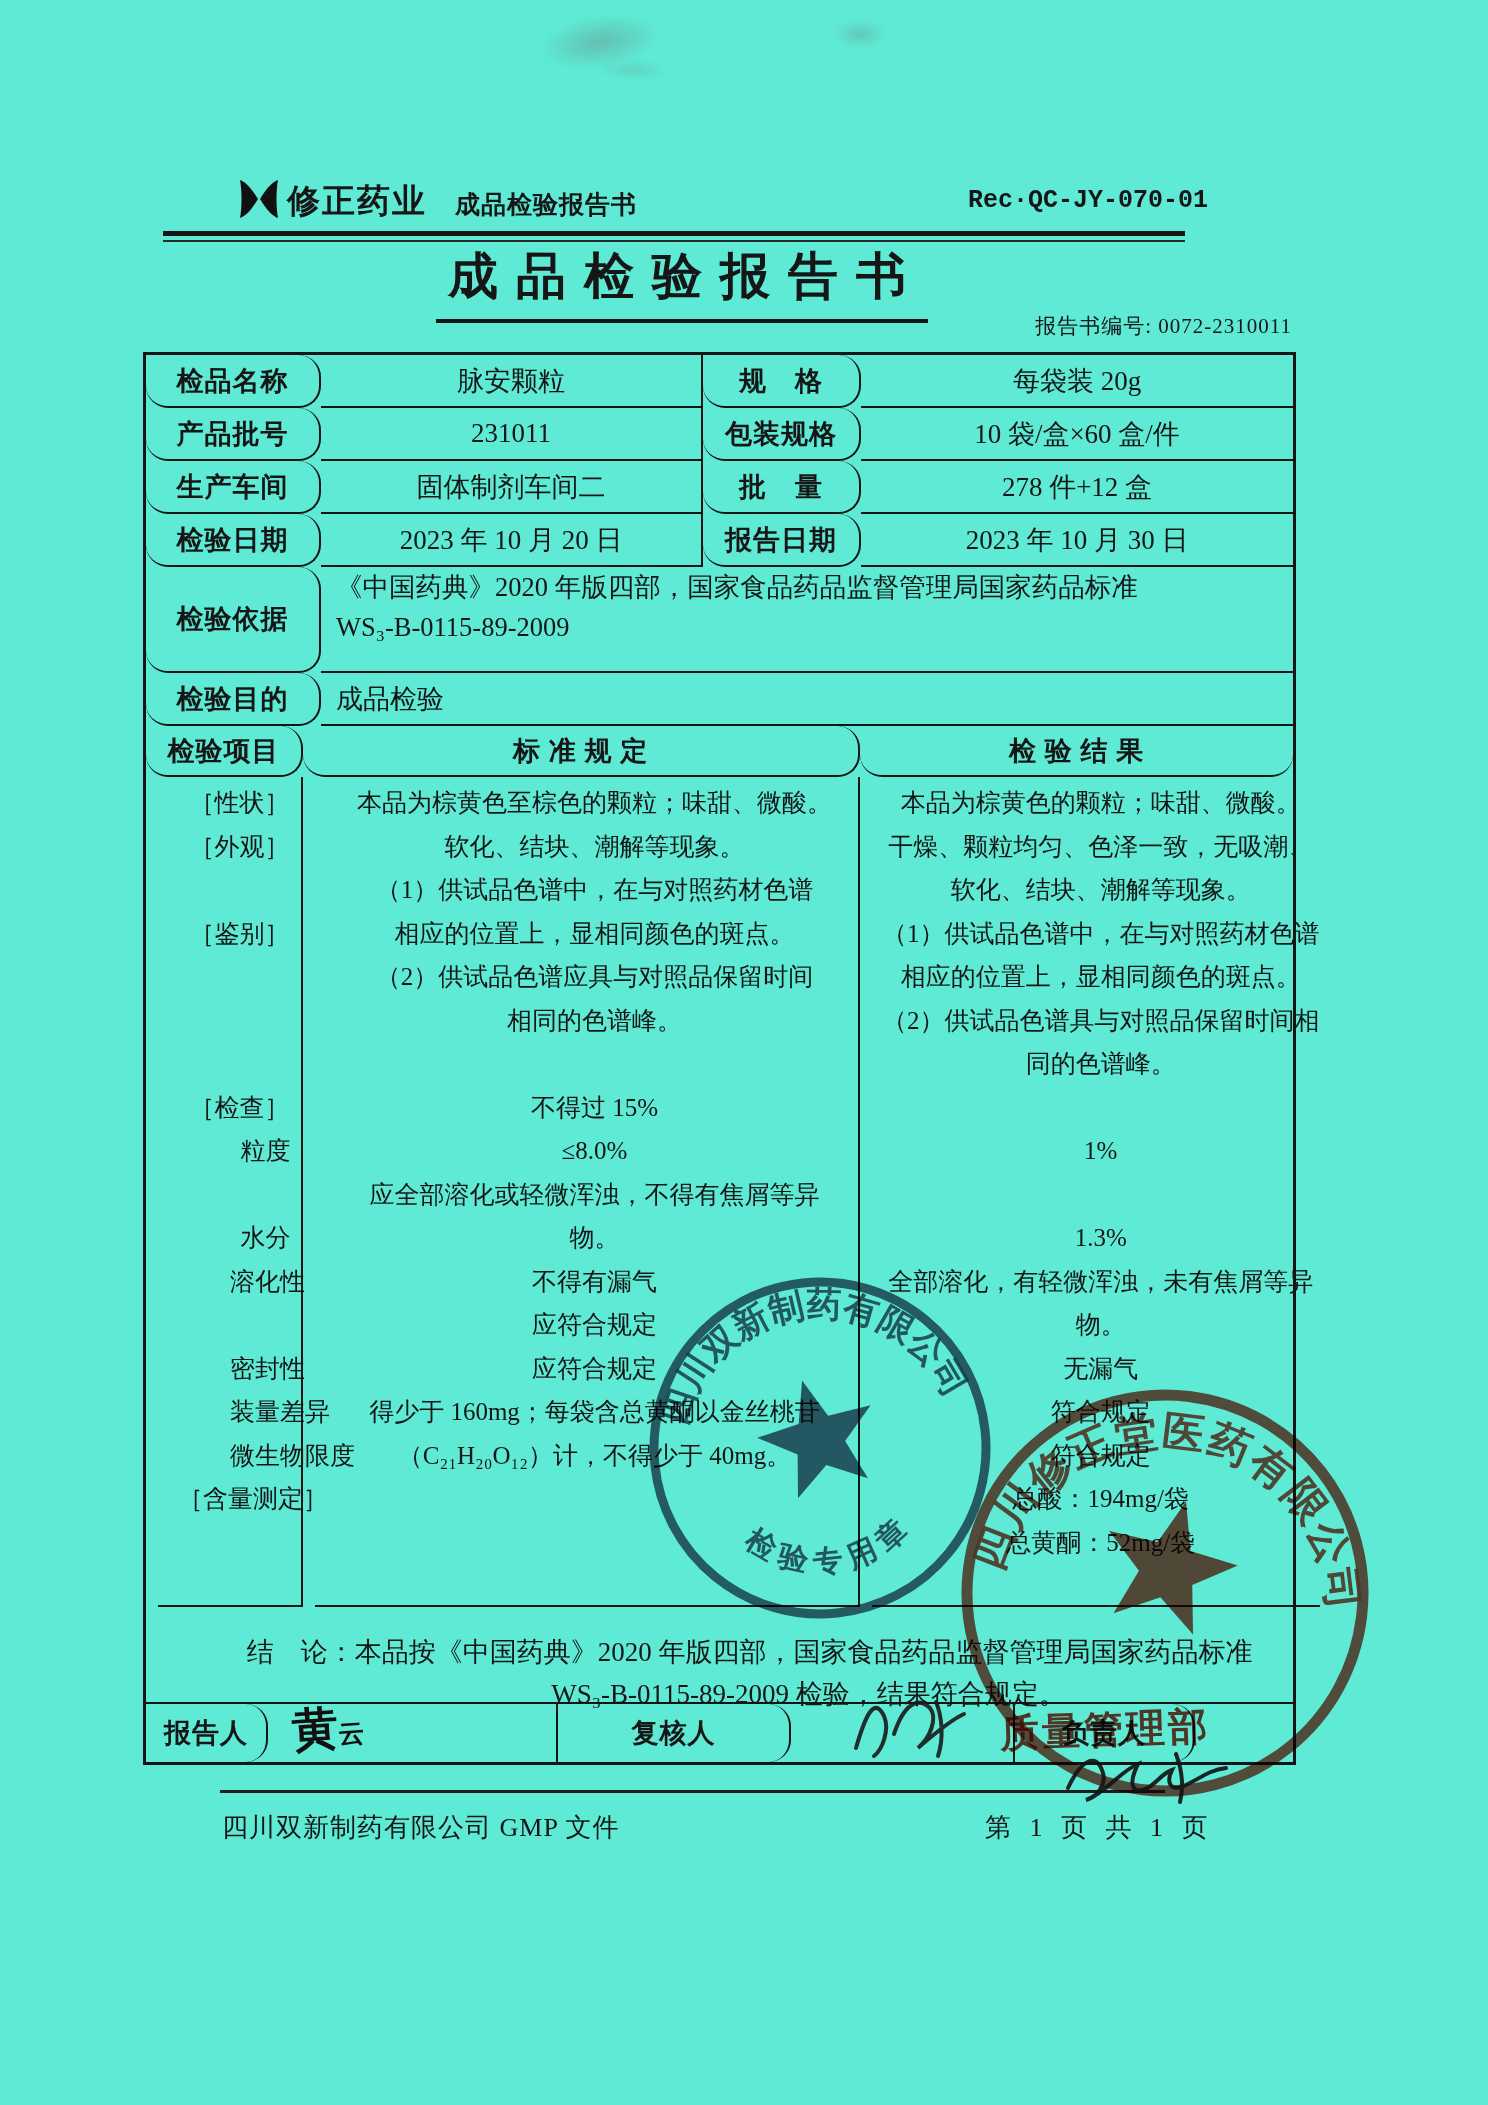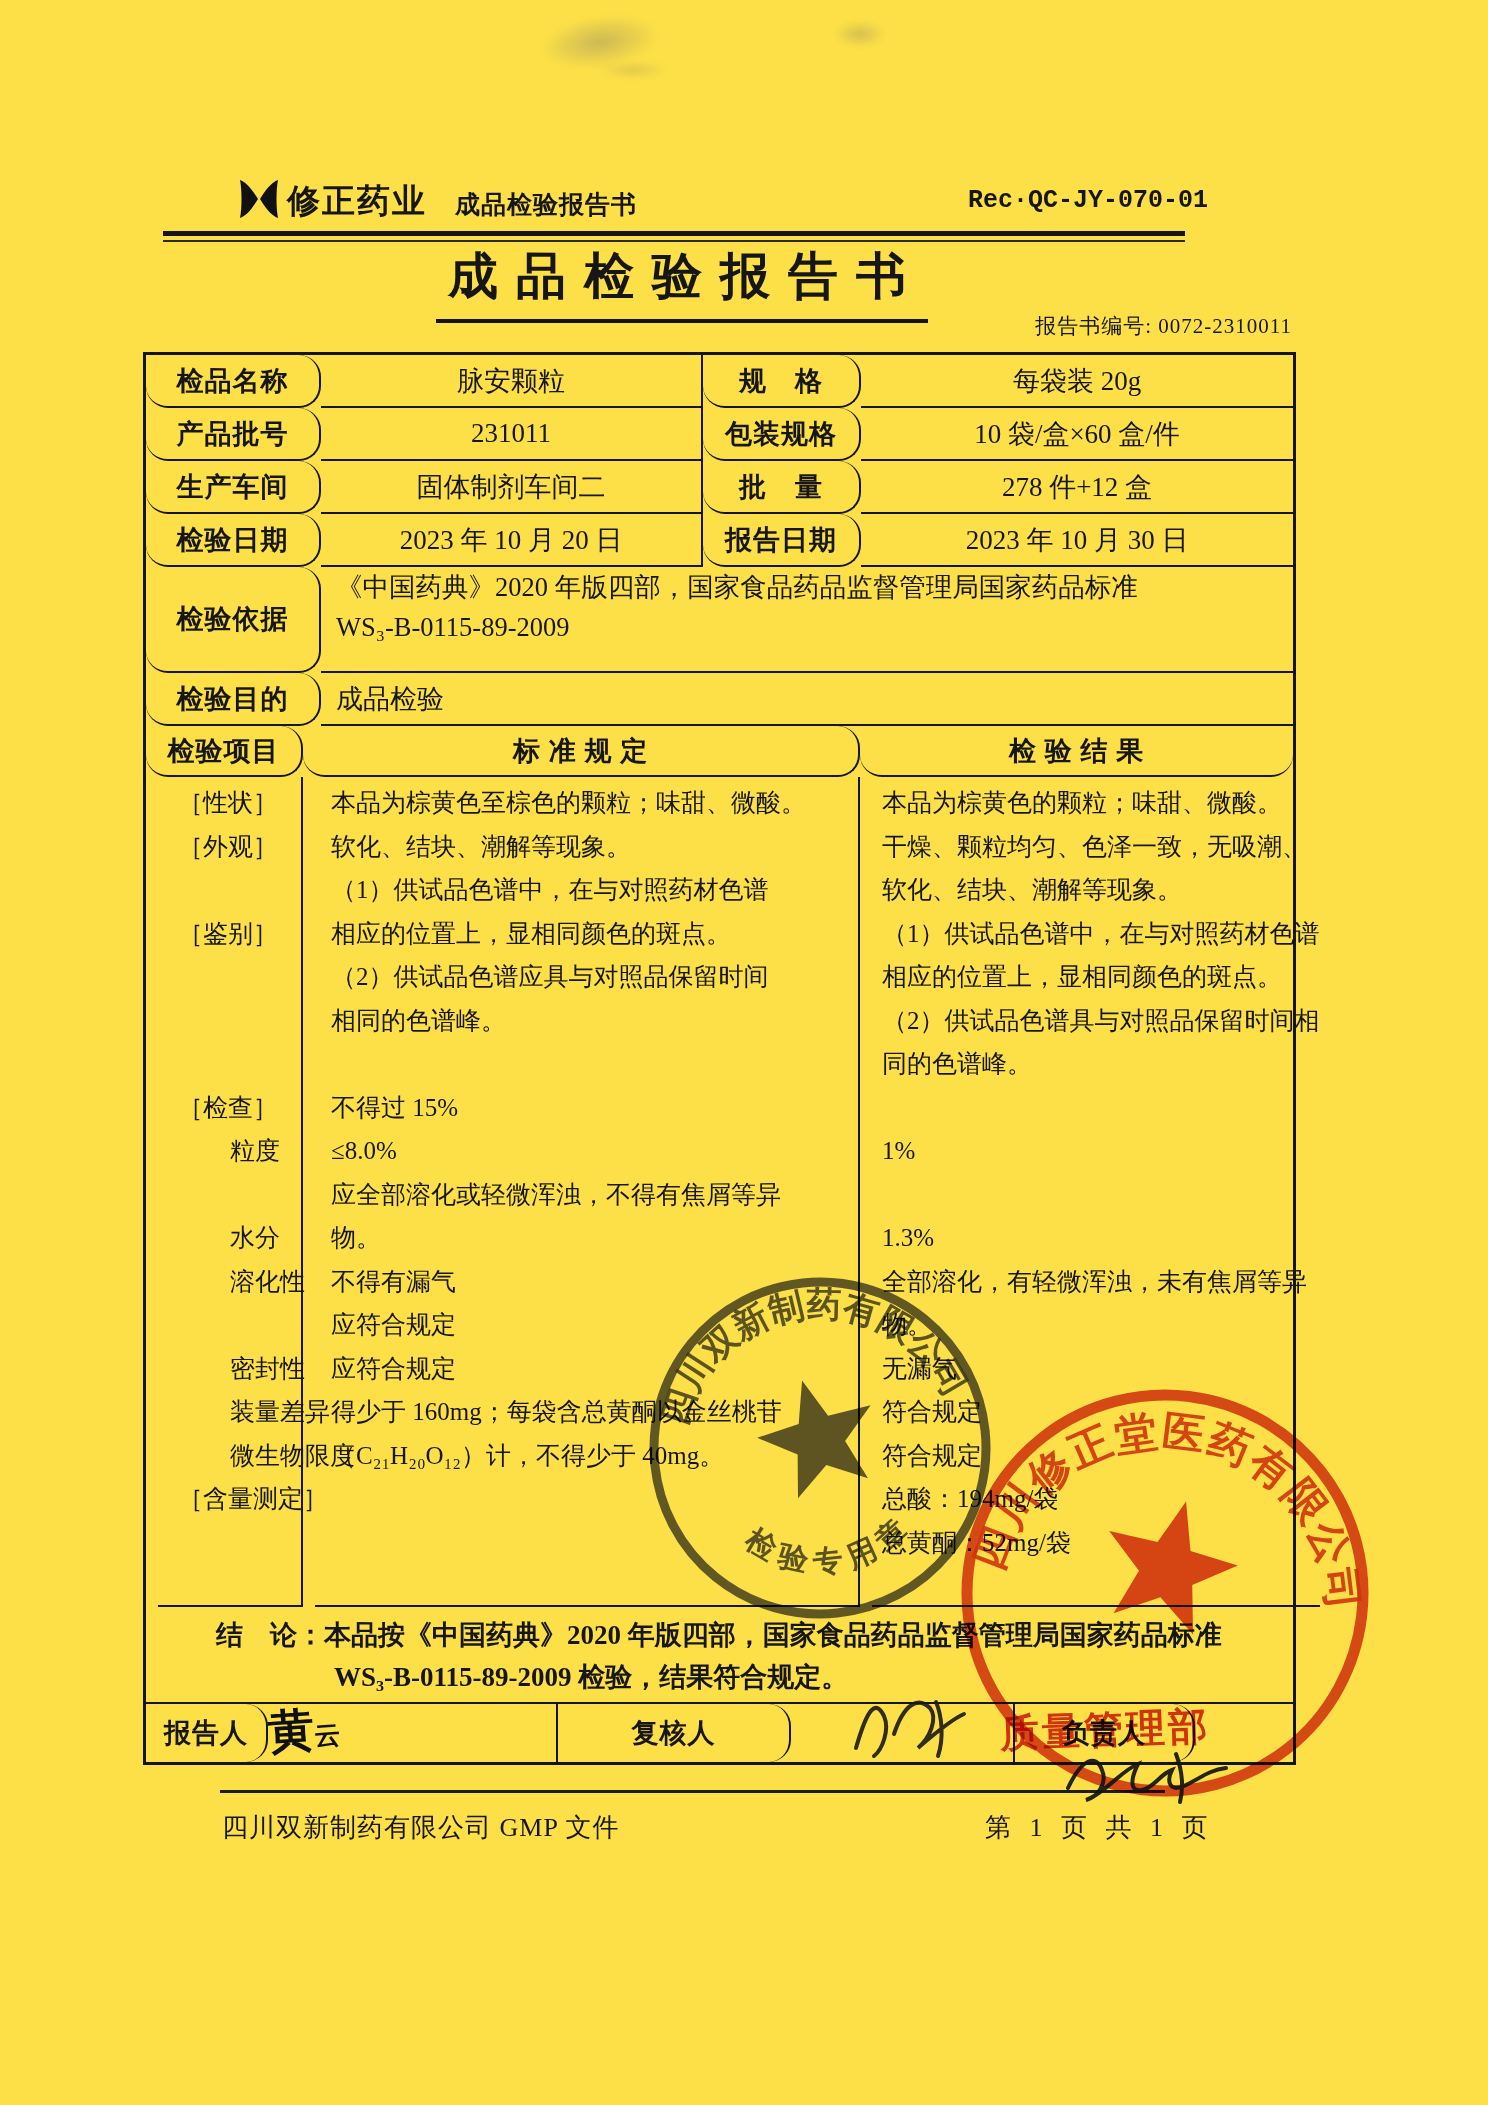--- a/index.html
+++ b/index.html
@@ -1,20 +1,21 @@
 <!DOCTYPE html>
 <html><head>
 <meta charset="utf-8">
 <style>
   html,body{margin:0;padding:0;background:#e9e9e7;}
   .page{
     position:relative;width:1488px;height:2105px;margin:0 auto;
-    background:#fde047;color:#161616;
+    background:#5eead4;color:#161616;
     font-family:"Liberation Serif","DejaVu Serif",serif;
     overflow:hidden;
+    text-align:center;
   }
   
   .smudge{position:absolute;border-radius:50%;
     background:radial-gradient(closest-side,rgba(110,110,110,.35),rgba(110,110,110,0));
     filter:blur(2px);}
   .s1{left:540px;top:16px;width:120px;height:52px;transform:rotate(-8deg);}
   .s2{left:834px;top:20px;width:52px;height:28px;opacity:.8;}
   .s3{left:598px;top:60px;width:70px;height:20px;opacity:.55;}
   
   .logo{position:absolute;left:238px;top:178px;display:flex;align-items:center;gap:7px;}
@@ -48,21 +49,21 @@
   .ibody{grid-template-columns:157px 557px 1fr;}
   .bodycol{border-right:2px solid #151515;border-bottom:2px solid #151515;
     height:830px;padding-top:4px;font-size:25px;margin-left:12px;}
   .bodycol.last{border-right:none;}
   .ln{height:43.5px;line-height:43.5px;white-space:nowrap;}
   .colA .ln{padding-left:20px;}
   .colA .ln.ind{padding-left:72px;}
   .colB .ln{padding-left:16px;}
   .colC .ln{padding-left:10px;}
   .concl{border-bottom:2px solid #151515;height:97px;font-size:27px;
-    padding:7px 10px 0 70px;line-height:42px;font-weight:bold;}
+    padding:24px 10px 0 70px;line-height:42px;}
   .concl .l2{margin-left:118px;}
   .signoff{grid-template-columns:122px 290px 233px 224px 180px 1fr;grid-auto-rows:58px;}
   .signoff .c{border-bottom:none;}
   
   .f-rule{position:absolute;left:220px;top:1790px;width:945px;height:3px;background:#1d1d1d;}
   .f-left{position:absolute;left:222px;top:1810px;font-size:26px;letter-spacing:1px;}
   .f-right{position:absolute;left:985px;top:1810px;font-size:26px;letter-spacing:6px;}
   
   .seal{position:absolute;mix-blend-mode:multiply;}
   .seal-navy{left:640px;top:1268px;width:360px;height:360px;transform:rotate(-6deg);}

